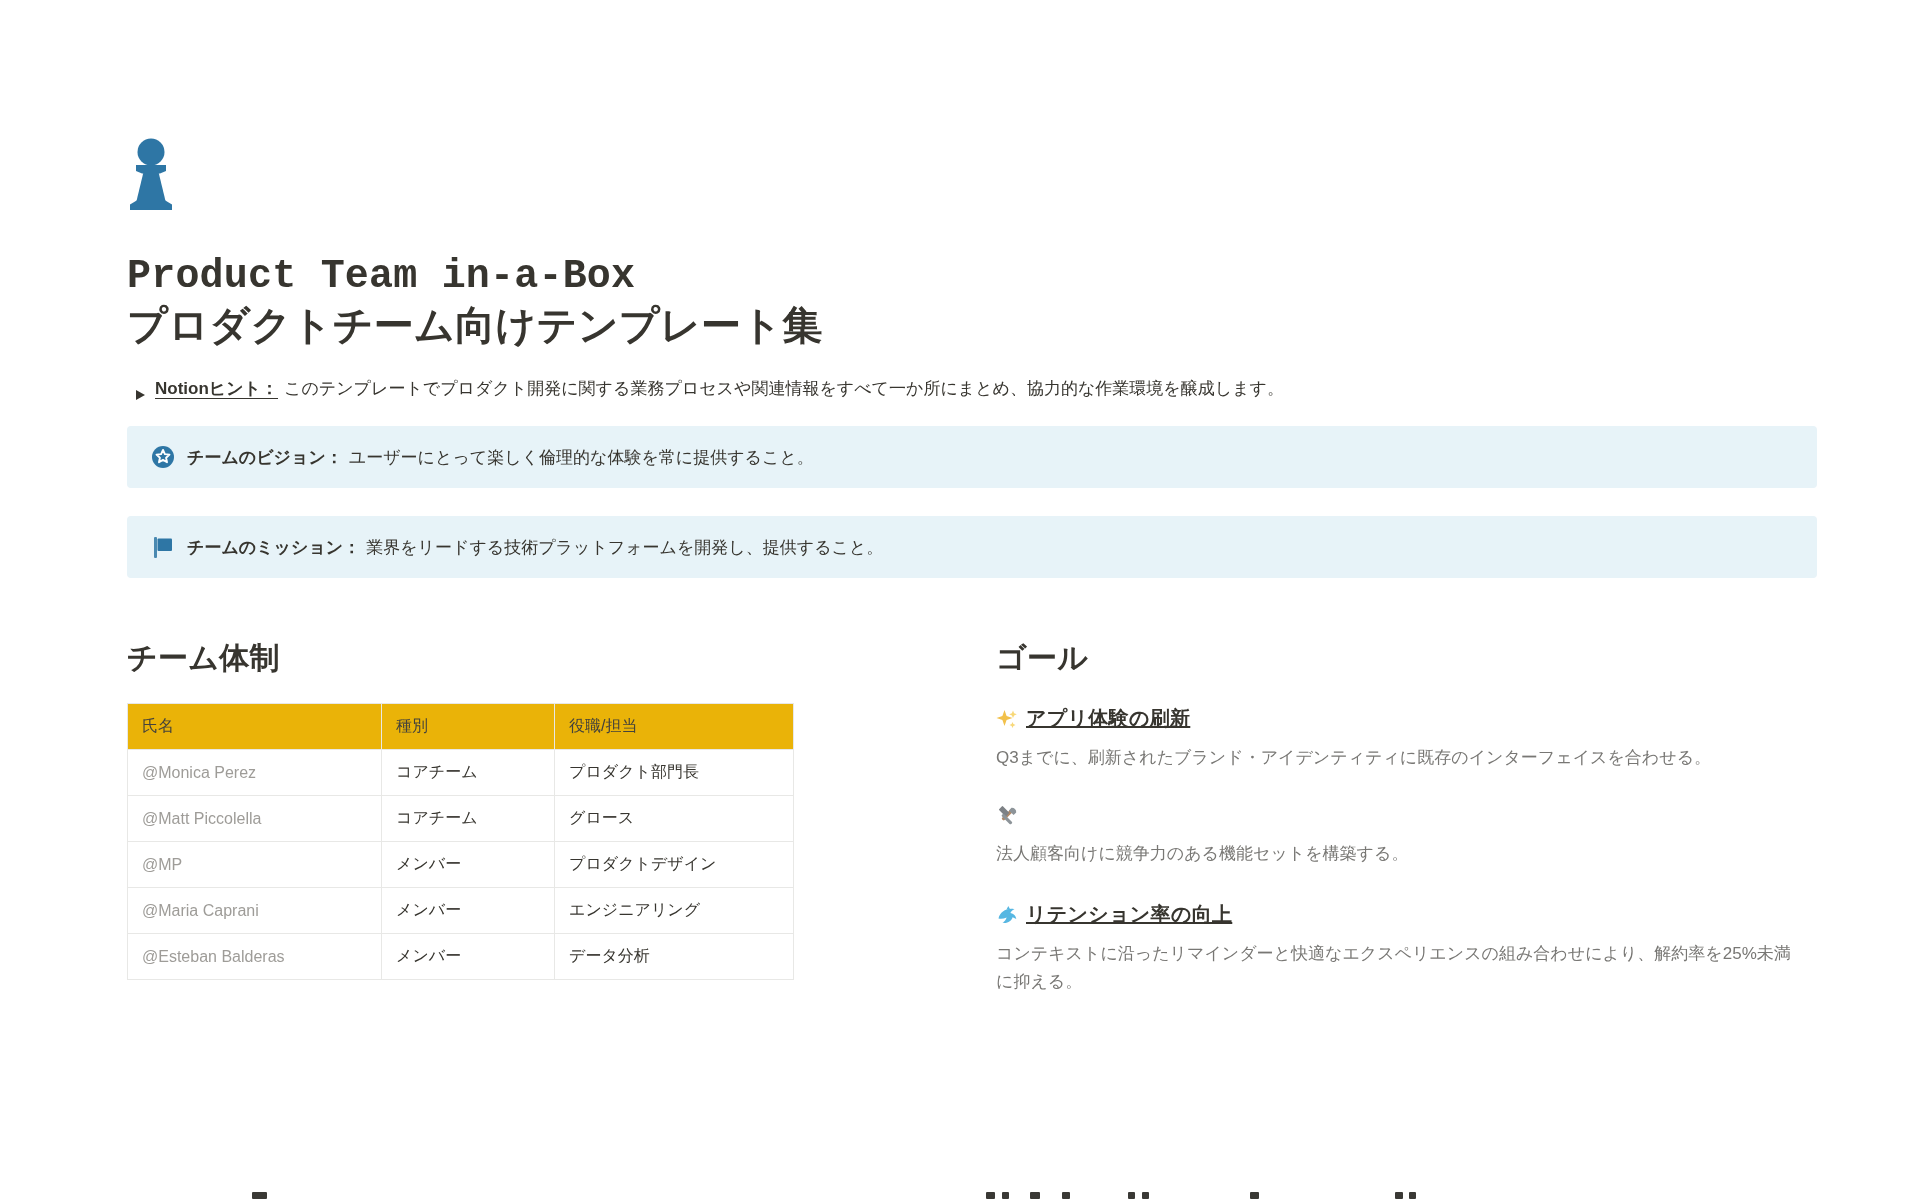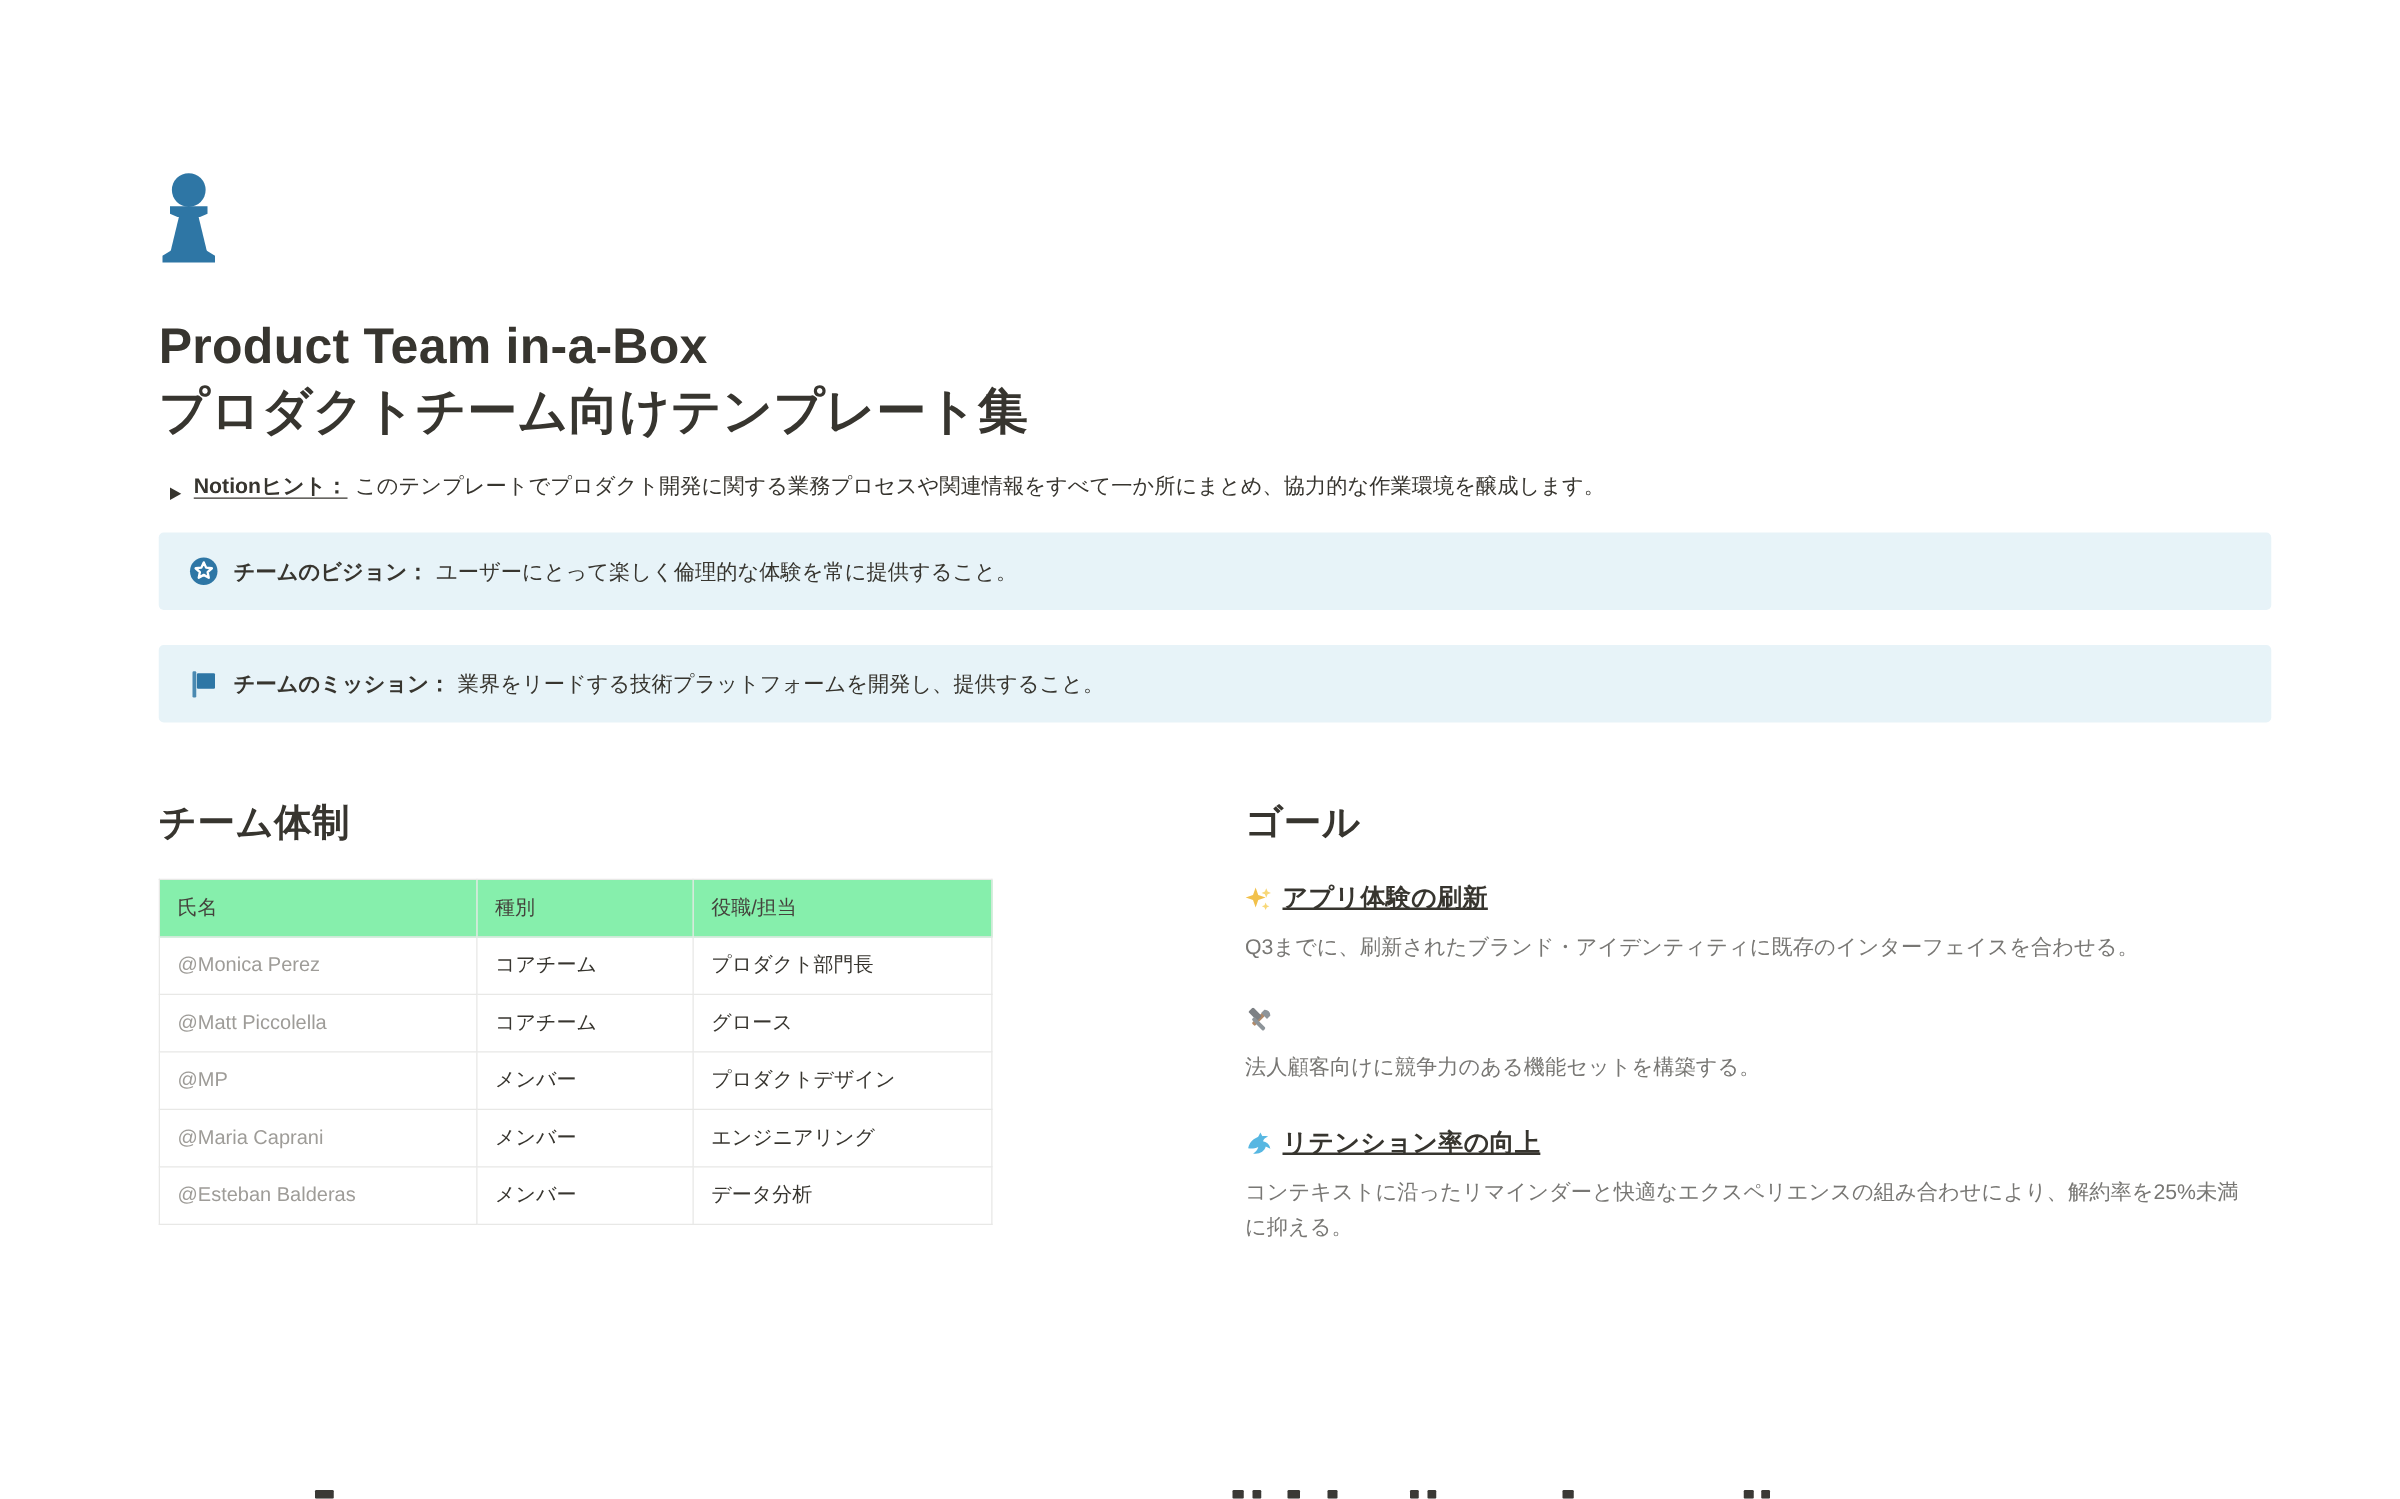--- a/index.html
+++ b/index.html
@@ -2,21 +2,21 @@
 <html lang="ja"><head>
 <meta charset="utf-8">
 <style>
   * { margin:0; padding:0; box-sizing:border-box; }
   html,body { width:1920px; height:1199px; overflow:hidden; background:#ffffff; }
   body { font-family:"Liberation Sans","DejaVu Sans",sans-serif; color:#37352f; position:relative; }
   .page { padding:137px 103px 0 127px; }
 
   .page-icon { width:48px; height:78px; margin-bottom:36px; }
 
-  .page-title { font-size:40px; font-weight:700; line-height:1.3; letter-spacing:0.2px; }
+  .page-title { font-size:40px; font-weight:700; line-height:1.3; letter-spacing:0.2px;font-family:Liberation Mono, monospace; }
 
   .hint-row { display:flex; align-items:flex-start; margin-top:21px; font-size:17px; line-height:1.55; }
   .toggle-tri { width:20px; flex:0 0 20px; margin-top:7px; margin-left:8px; }
   .hint-label { font-weight:700; text-decoration:underline; text-underline-offset:4px; margin-right:6px; white-space:nowrap; }
   .hint-text { color:#37352f; }
 
   .callout { display:flex; align-items:center; background:#e7f3f8; border-radius:4px;
              padding:16px 16px 16px 14px; margin-top:17px; min-height:62px; }
   .callout + .callout { margin-top:28px;text-align:center; }
   .callout .c-icon { width:24px; height:24px; flex:0 0 24px; margin:0 12px 0 10px; }
@@ -24,21 +24,21 @@
   .callout-label { font-weight:700; margin-right:6px; }
 
   .columns { display:grid; grid-template-columns:837px 807px; column-gap:46px; margin-top:60px;gap:32px; }
 
   h2.section-h { font-size:30px; font-weight:700; letter-spacing:0.3px; margin-bottom:24px; }
 
   table.team { border-collapse:collapse; width:666px; table-layout:fixed; font-size:16px; }
   table.team col.c1 { width:254px; } table.team col.c2 { width:173px; } table.team col.c3 { width:239px; }
   table.team th, table.team td { border:1px solid #e8e8e6; padding:12px 14px; text-align:left;
                                  font-weight:400; vertical-align:middle; height:46px; }
-  table.team th { background:#86efac; color:#44423c; }
+  table.team th { background:#eab308; color:#44423c; }
   td.mention { color:#9e9c98; }
 
   .goal { margin-top:26px; }
   .goal + .goal { margin-top:34px; }
   .goal-head { display:flex; align-items:center; font-size:20px; font-weight:700; letter-spacing:0.3px;text-decoration:underline; }
   .goal-head .g-icon { width:22px; height:22px; margin-right:8px; flex:0 0 22px; }
   .goal-desc { margin-top:12px; font-size:17px; line-height:1.62; color:#787774; max-width:807px; }
 
   .clip-frag { position:absolute; background:#3a3935; height:7px; bottom:0; border-radius:1px; }
 </style>

